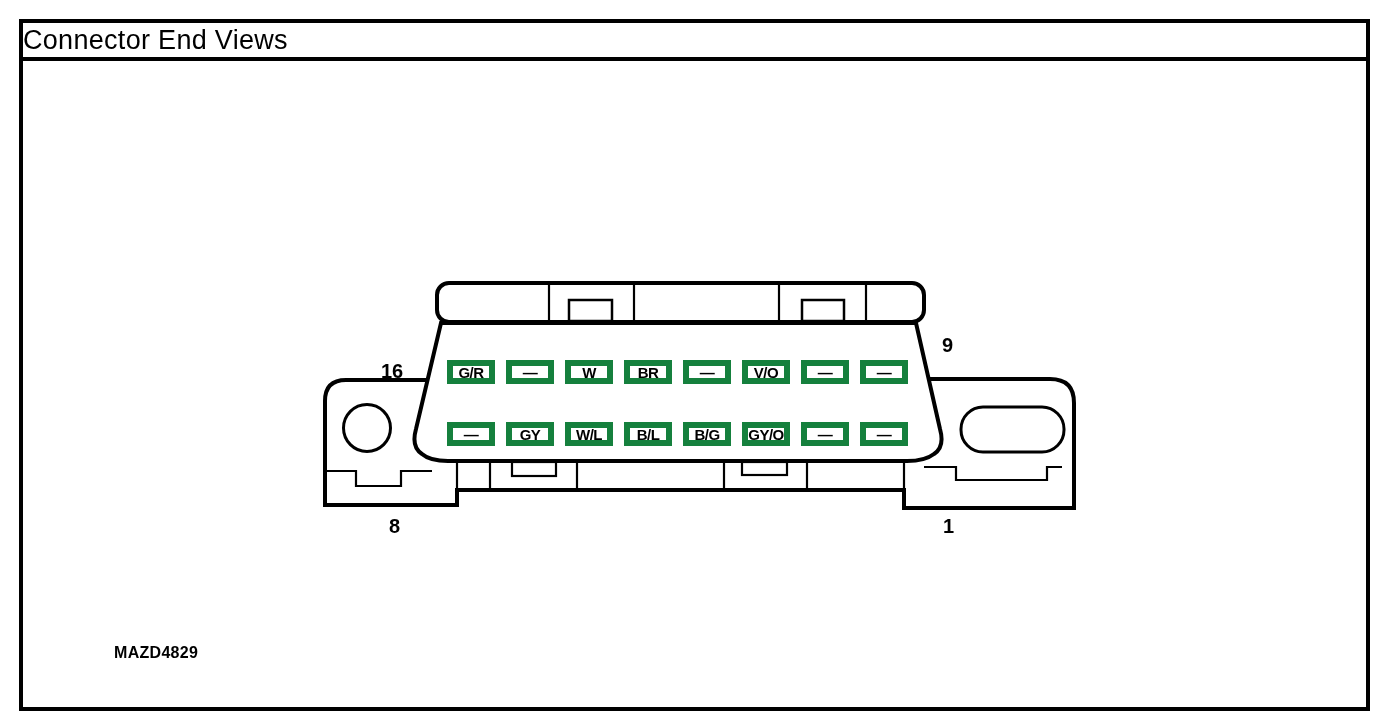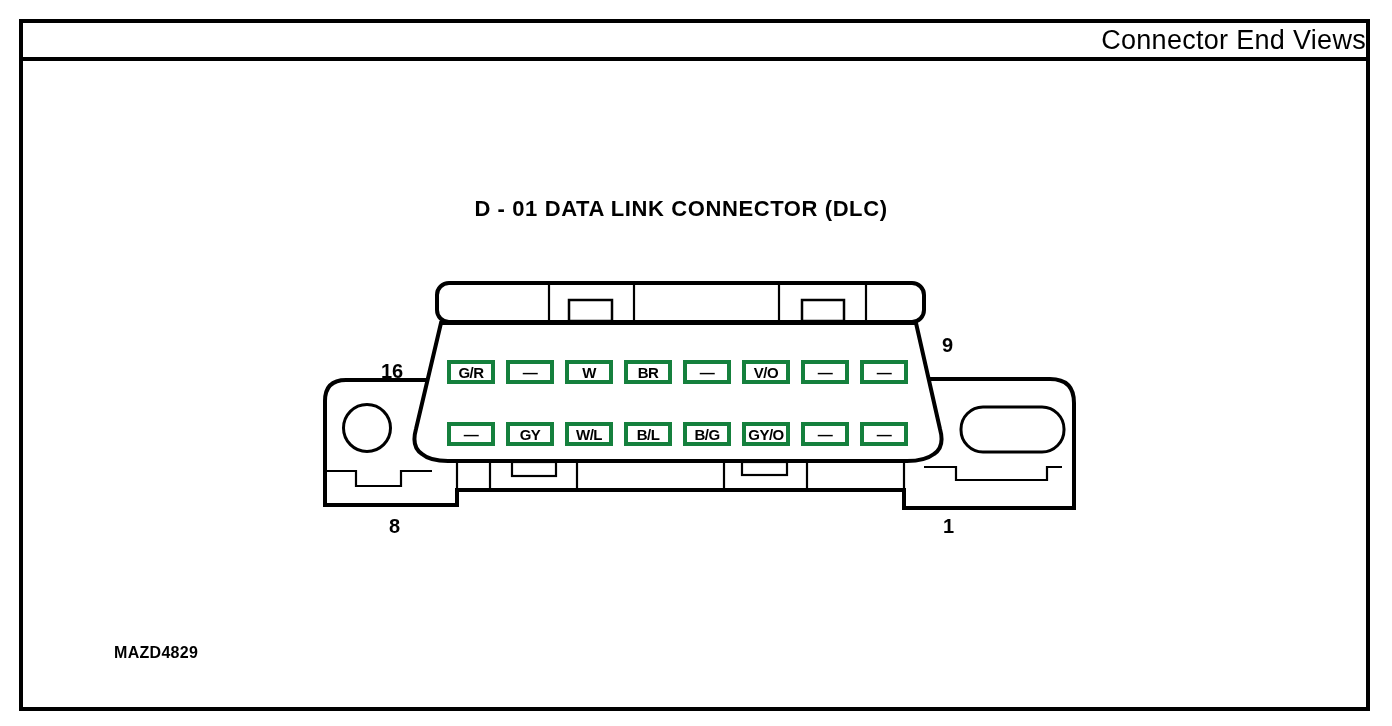--- a/index.html
+++ b/index.html
@@ -31,21 +31,21 @@
   .titlebar {
     position: absolute;
     left: 0;
     top: 0;
     width: 100%;
     height: 34px;
     border-bottom: 4px solid #000;
     box-sizing: content-box;
     display: flex;
     align-items: center;
-    justify-content: flex-end;
+    justify-content: flex-start;
   }
   .titlebar .title-text {
     font-size: 27px;
     font-weight: 500;
     letter-spacing: 0.3px;
     white-space: nowrap;
   }
   .connector-title {
     position: absolute;
     left: 677px;
@@ -67,21 +67,21 @@
     position: absolute;
     left: 443px;
     display: flex;
     gap: 11px;
   }
   .pin-row.top    { top: 337px; }
   .pin-row.bottom { top: 399px; }
   .pin-box {
     width: 48px;
     height: 24px;
-    border: 4px solid #15803d;
+    border: 6px solid #15803d;
     box-sizing: border-box;
     background: #fff;
     display: flex;
     align-items: center;
     justify-content: center;
     font-size: 15px;
     font-weight: 700;
     letter-spacing: -0.5px;
     white-space: nowrap;
     overflow: hidden;
@@ -142,21 +142,20 @@
 
       <path stroke-width="2.2" d="M 545,280 L 545,317"></path>
       <path stroke-width="2.2" d="M 630,280 L 630,317"></path>
       <path stroke-width="2.2" d="M 775,280 L 775,317"></path>
       <path stroke-width="2.2" d="M 862,280 L 862,317"></path>
 
       <rect x="565" y="296" width="43" height="21" stroke-width="2.5"></rect>
       <rect x="798" y="296" width="42" height="21" stroke-width="2.5"></rect>
     </svg>
 
-    <div class="connector-title" style="left:658px; top:173px;">D - 01 DATA LINK CONNECTOR (DLC)</div>
 
     <div class="pin-row top" id="pin-row-top" style="left:424px;">
         <div class="pin-box">
           <span>G/R</span>
         </div>
         <div class="pin-box">
           <span>—</span>
         </div>
         <div class="pin-box">
           <span>W</span>

